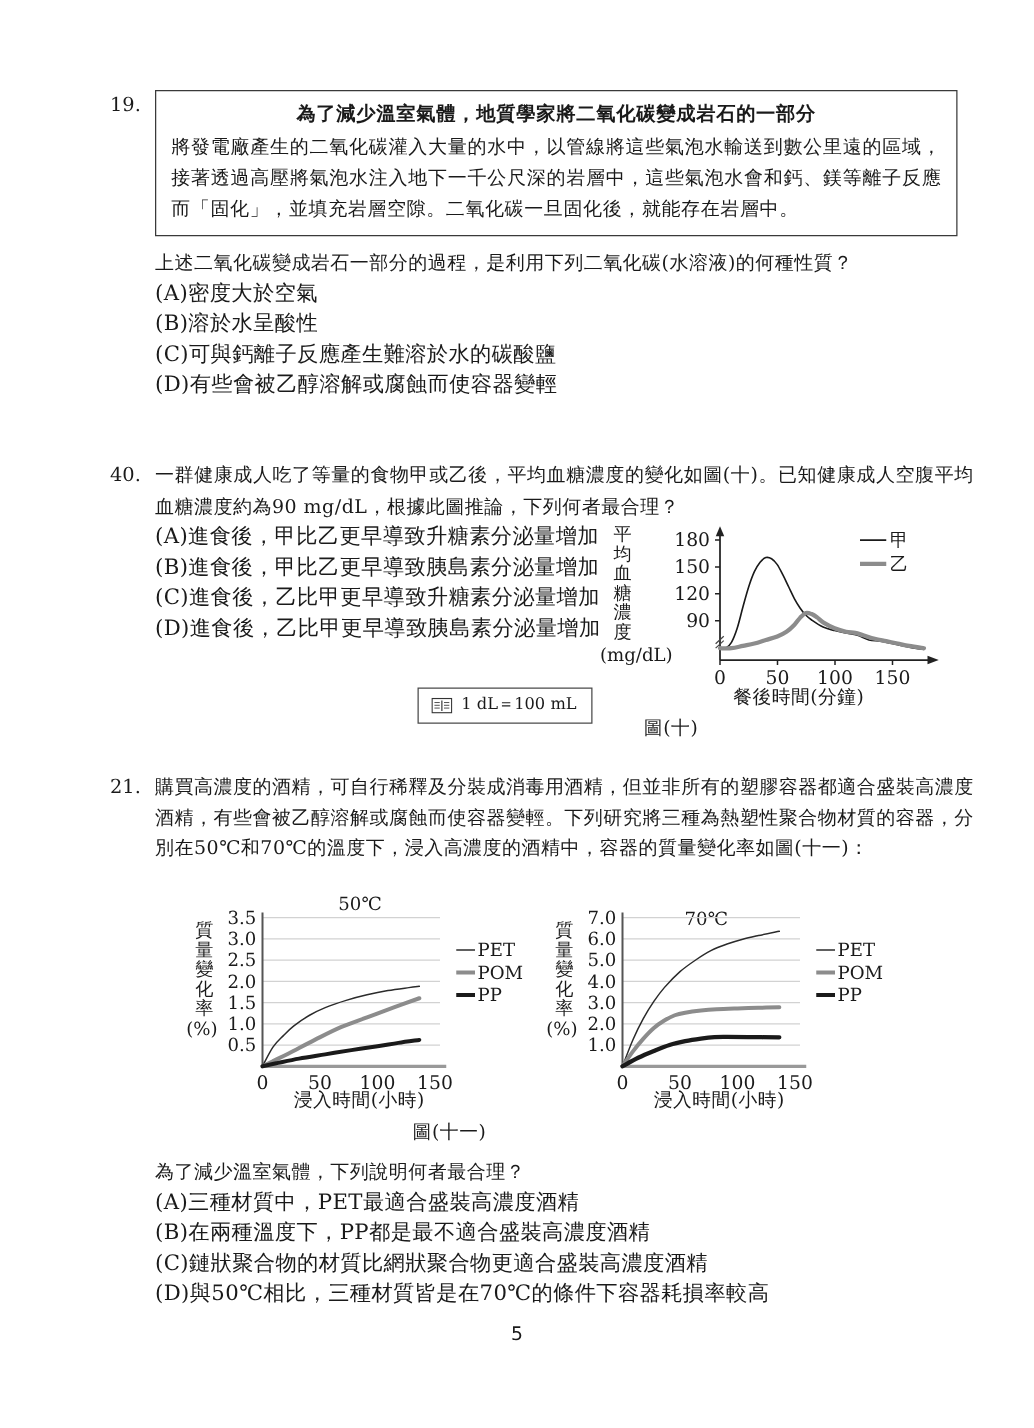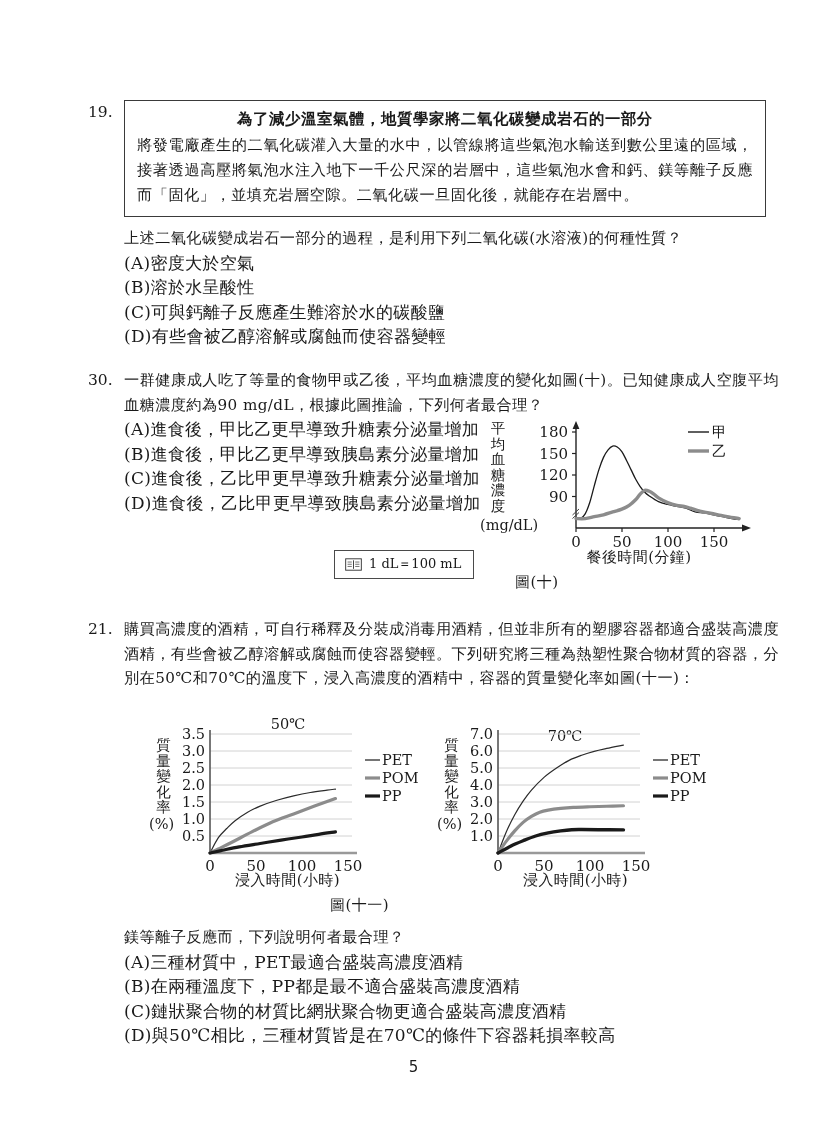--- a/index.html
+++ b/index.html
@@ -128,37 +128,37 @@
     text-align: center;
     font-size: 15px;
     font-family: "DejaVu Sans", "Liberation Sans", sans-serif;
   }
 </style>
 </head>
 <body>
 
 <div class="page">
 
-  <div class="qblock" style="left:86px; top:72px; width:690px;margin-top:28px;">
+  <div class="qblock" style="left:86px; top:72px; width:690px;">
     <div class="qnum">19.</div>
     <div class="qbody">
       <div class="passage-box" style="width:642px;">
         <div class="passage-title">為了減少溫室氣體，地質學家將二氧化碳變成岩石的一部分</div>
         <div class="passage-text">將發電廠產生的二氧化碳灌入大量的水中，以管線將這些氣泡水輸送到數公里遠的區域，接著透過高壓將氣泡水注入地下一千公尺深的岩層中，這些氣泡水會和鈣、鎂等離子反應而「固化」，並填充岩層空隙。二氧化碳一旦固化後，就能存在岩層中。</div>
       </div>
       <div class="cjk" style="margin-top:9px; width:642px;">上述二氧化碳變成岩石一部分的過程，是利用下列二氧化碳(水溶液)的何種性質？</div>
       <div class="opt">(A)密度大於空氣</div>
       <div class="opt">(B)溶於水呈酸性</div>
       <div class="opt">(C)可與鈣離子反應產生難溶於水的碳酸鹽</div>
       <div class="opt">(D)有些會被乙醇溶解或腐蝕而使容器變輕</div>
     </div>
   </div>
 
   <div class="qblock" style="left:86px; top:368px; width:700px;">
-    <div class="qnum">30.</div>
+    <div class="qnum">40.</div>
     <div class="qbody">
       <div class="cjk" style="width:655px; text-align-last:left;">一群健康成人吃了等量的食物甲或乙後，平均血糖濃度的變化如圖(十)。已知健康成人空腹平均血糖濃度約為90 mg/dL，根據此圖推論，下列何者最合理？</div>
       <div class="opt">(A)進食後，甲比乙更早導致升糖素分泌量增加</div>
       <div class="opt">(B)進食後，甲比乙更早導致胰島素分泌量增加</div>
       <div class="opt">(C)進食後，乙比甲更早導致升糖素分泌量增加</div>
       <div class="opt">(D)進食後，乙比甲更早導致胰島素分泌量增加</div>
     </div>
   </div>
 
   <div class="note-box" style="left:334px; top:550px;">
@@ -346,21 +346,21 @@
       <line x1="213" y1="80" x2="228" y2="80" stroke="#1a1a1a" stroke-width="3.2"></line>
       <text x="230" y="85" font-size="14.5" font-family="DejaVu Serif, Liberation Serif, serif" fill="#1a1a1a">PP</text>
     </svg>
 
     <div class="axis-label-x" style="left:48px; top:155px; width:175px;">浸入時間(小時)</div>
   </div>
 
   <div class="fig-caption" style="left:330px; top:896px; width:160px;">圖(十一)</div>
 
   <div style="position:absolute; left:124px; top:925px; width:660px;">
-    <div class="cjk" style="text-align-last:left;">鎂等離子反應而，下列說明何者最合理？</div>
+    <div class="cjk" style="text-align-last:left;">為了減少溫室氣體，下列說明何者最合理？</div>
     <div class="opt">(A)三種材質中，PET最適合盛裝高濃度酒精</div>
     <div class="opt">(B)在兩種溫度下，PP都是最不適合盛裝高濃度酒精</div>
     <div class="opt">(C)鏈狀聚合物的材質比網狀聚合物更適合盛裝高濃度酒精</div>
     <div class="opt">(D)與50℃相比，三種材質皆是在70℃的條件下容器耗損率較高</div>
   </div>
 
   <div class="page-number" style="left:0px; top:1058px;">5</div>
 
 </div>
 

